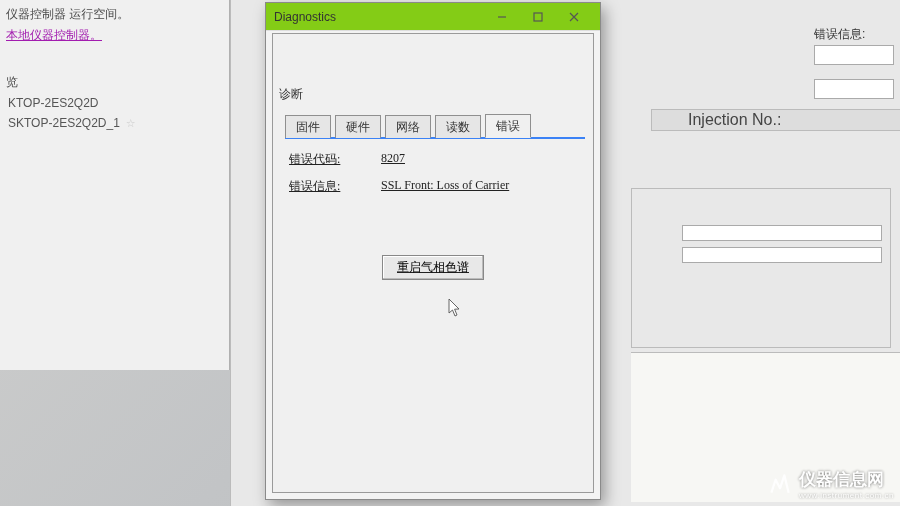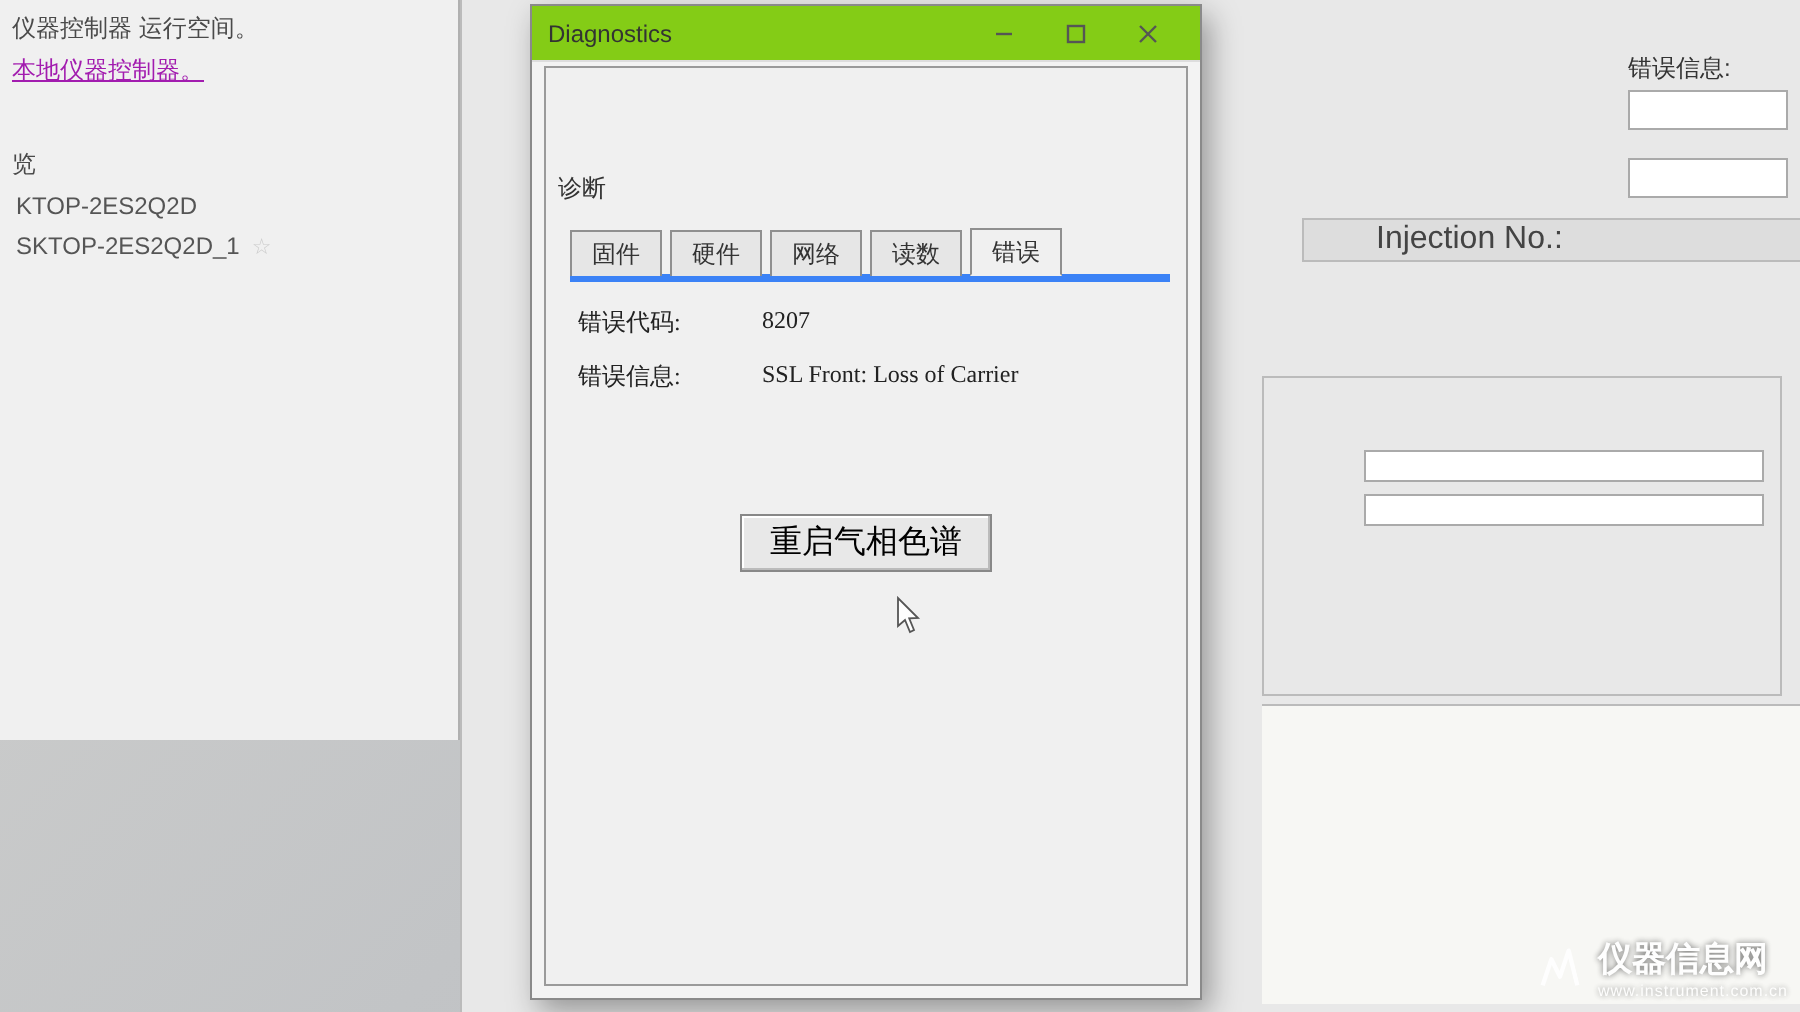--- a/index.html
+++ b/index.html
@@ -150,21 +150,21 @@
       padding: 4px 6px 4px 6px;
       color: #333;
       font-family: "SimSun","NSimSun",serif;
       margin-top: 48px;
     }
     .tabs {
       display: flex;
       align-items: flex-end;
       gap: 4px;
       margin: 6px 8px 0 12px;
-      border-bottom: 4px solid #3b82f6;
+      border-bottom: 2px solid #3b82f6;
       position: relative;
     }
     .tab {
       padding: 3px 10px 2px;
       font-size: 12px;
       font-family: "SimSun","NSimSun",serif;
       border: 1px solid #8f8f8f;
       border-bottom: none;
       background: #e6e6e6;
       color: #333;
@@ -175,30 +175,31 @@
     .tab.active {
       background: #f0f0f0;
       border-bottom: 1px solid #f0f0f0;
       top: 1px;
     }
     .tab-content {
       padding: 12px 16px;
       font-family: "SimSun","NSimSun",serif;
       font-size: 12px;
       color: #222;
+      text-decoration: underline;
     }
     .row { display: flex; margin-bottom: 10px; }
     .row .k { width: 92px; }
     .row .v { flex: 1; }
     .restart-btn {
       display: block;
       margin: 60px auto 0;
       padding: 3px 14px;
       font-family: "SimSun","NSimSun",serif;
-      font-size: 16px;
+      font-size: 12px;
       border: 1px solid #888;
       background: #e8e8e8;
       box-shadow: inset -1px -1px 0 #bbb, inset 1px 1px 0 #fff;
       cursor: pointer;
     }
     .cursor-arrow {
       position: absolute;
       left: 448px; top: 298px;
       width: 14px; height: 20px;
       pointer-events: none;

